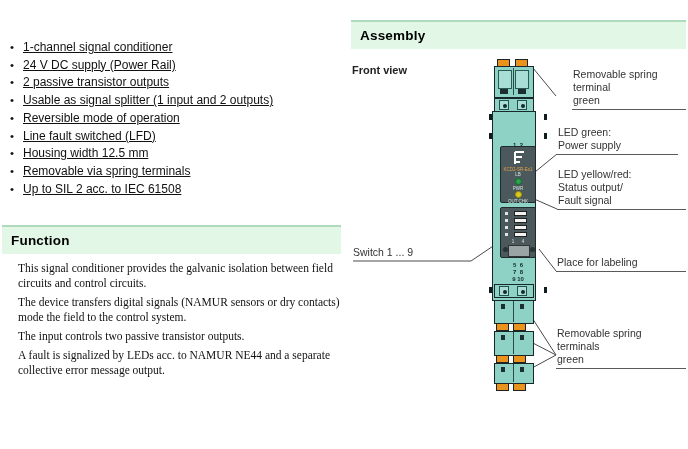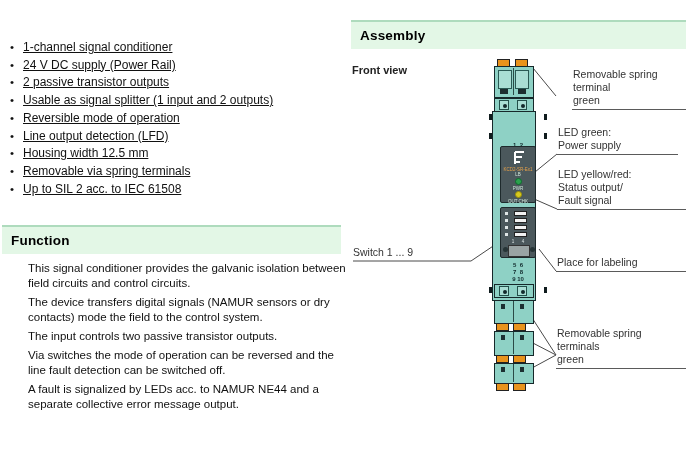--- a/index.html
+++ b/index.html
@@ -21,21 +21,21 @@
   
   #features-list { position:absolute; left:10px; top:39px; width:330px; list-style:none; }
   #features-list li {
     position:relative; padding-left:13px; font-size:12px; line-height:17.7px; color:#111;text-decoration:underline;
   }
   #features-list li::before {
     content:"•"; position:absolute; left:0; top:0; font-size:11.5px; color:#111;
   }
 
   
-  #function-text { position:absolute; left:28px; top:261px; width:322px; }
+  #function-text { position:absolute; left:18px; top:261px; width:322px;font-family:Liberation Serif, serif; }
   #function-text p { font-size:11.5px; line-height:15px; margin-bottom:4px; color:#111; }
 
   
   #front-view { position:absolute; left:352px; top:64px; font-size:11px; font-weight:bold; color:#222; }
 
   .callout {
     position:absolute; font-size:10.5px; line-height:13px; color:#333;
     white-space:pre-line; border-bottom:1px solid #5a5a5a; padding:0 0 2px 1px;
   }
   #co-terminal-top   { left:556px; top:68px;  right:2px;margin-left:16px; }
@@ -78,33 +78,32 @@
 
 <div id="page">
 
 
   <ul id="features-list">
     <li>1-channel signal conditioner</li>
     <li>24 V DC supply (Power Rail)</li>
     <li>2 passive transistor outputs</li>
     <li>Usable as signal splitter (1 input and 2 outputs)</li>
     <li>Reversible mode of operation</li>
-    <li>Line output detection (LFD)</li>
+    <li>Line fault switched (LFD)</li>
     <li>Housing width 12.5 mm</li>
     <li>Removable via spring terminals</li>
     <li>Up to SIL 2 acc. to IEC 61508</li>
   </ul>
 
   <div id="hdr-function" class="sec-header">Function</div>
 
   <div id="function-text">
     <p>This signal conditioner provides the galvanic isolation between field circuits and control circuits.</p>
     <p>The device transfers digital signals (NAMUR sensors or dry contacts) mode the field to the control system.</p>
     <p>The input controls two passive transistor outputs.</p>
-    <p>Via switches the mode of operation can be reversed and the line fault detection can be switched off.</p>
     <p>A fault is signalized by LEDs acc. to NAMUR NE44 and a separate collective error message output.</p>
   </div>
 
   <div id="hdr-assembly" class="sec-header">Assembly</div>
 
   <div id="front-view">Front view</div>
 
   <div id="co-terminal-top" class="callout">Removable spring terminal
 green</div>
   <div id="co-led-green" class="callout">LED green:

